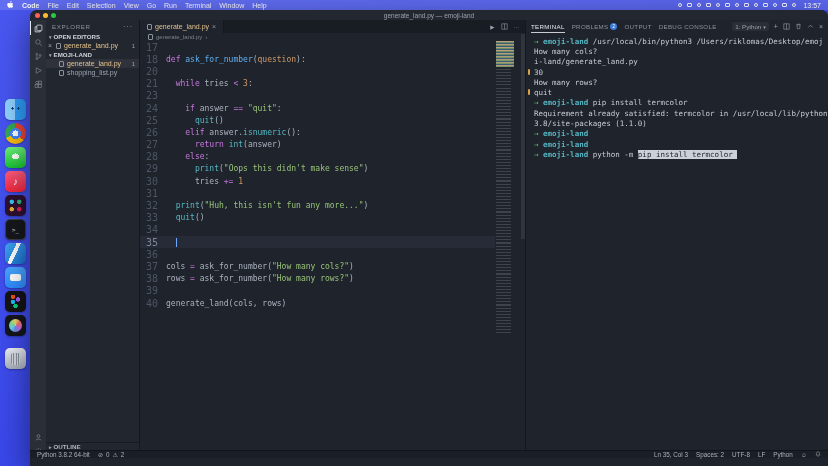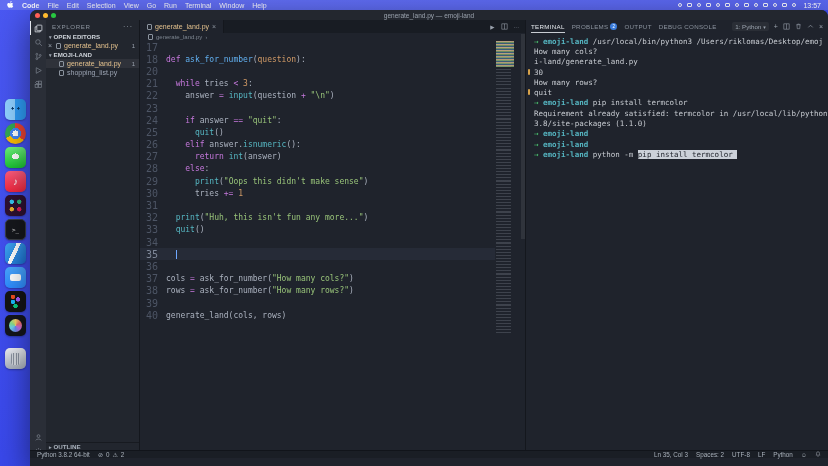--- a/index.html
+++ b/index.html
@@ -352,21 +352,20 @@
         <div class="breadcrumb">
           <span class="ficon"></span>
           <span>generate_land.py</span>
           <span class="bc-sep">›</span>
         </div>
         <div class="code" id="code-lines">
             <div class="cl"><span class="ln">17</span><span class="ct"></span></div>
             <div class="cl"><span class="ln">18</span><span class="ct"><span class="tk-k">def </span><span class="tk-f">ask_for_number</span><span class="tk-t">(</span><span class="tk-a">question</span><span class="tk-t">):</span></span></div>
             <div class="cl"><span class="ln">20</span><span class="ct"></span></div>
             <div class="cl"><span class="ln">21</span><span class="ct"><span class="tk-k">  while </span><span class="tk-t">tries </span><span class="tk-o">&lt; </span><span class="tk-n">3</span><span class="tk-t">:</span></span></div>
-            <div class="cl"><span class="ln">22</span><span class="ct"><span class="tk-t">    answer </span><span class="tk-o">= </span><span class="tk-b">input</span><span class="tk-t">(question </span><span class="tk-o">+ </span><span class="tk-s">"\n"</span><span class="tk-t">)</span></span></div>
             <div class="cl"><span class="ln">23</span><span class="ct"></span></div>
             <div class="cl"><span class="ln">24</span><span class="ct"><span class="tk-k">    if </span><span class="tk-t">answer </span><span class="tk-o">== </span><span class="tk-s">"quit"</span><span class="tk-t">:</span></span></div>
             <div class="cl"><span class="ln">25</span><span class="ct"><span class="tk-b">      quit</span><span class="tk-t">()</span></span></div>
             <div class="cl"><span class="ln">26</span><span class="ct"><span class="tk-k">    elif </span><span class="tk-t">answer.</span><span class="tk-b">isnumeric</span><span class="tk-t">():</span></span></div>
             <div class="cl"><span class="ln">27</span><span class="ct"><span class="tk-k">      return </span><span class="tk-b">int</span><span class="tk-t">(answer)</span></span></div>
             <div class="cl"><span class="ln">28</span><span class="ct"><span class="tk-k">    else</span><span class="tk-t">:</span></span></div>
             <div class="cl"><span class="ln">29</span><span class="ct"><span class="tk-b">      print</span><span class="tk-t">(</span><span class="tk-s">"Oops this didn't make sense"</span><span class="tk-t">)</span></span></div>
             <div class="cl"><span class="ln">30</span><span class="ct"><span class="tk-t">      tries </span><span class="tk-o">+= </span><span class="tk-n">1</span></span></div>
             <div class="cl"><span class="ln">31</span><span class="ct"></span></div>
             <div class="cl"><span class="ln">32</span><span class="ct"><span class="tk-b">  print</span><span class="tk-t">(</span><span class="tk-s">"Huh, this isn't fun any more..."</span><span class="tk-t">)</span></span></div>

